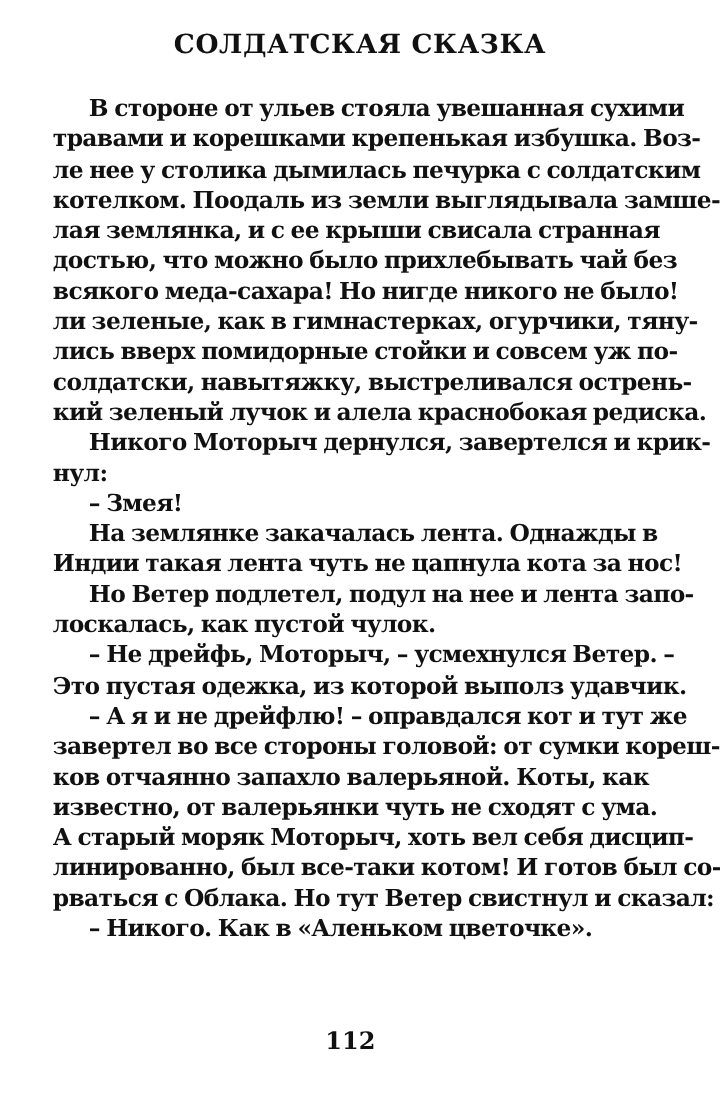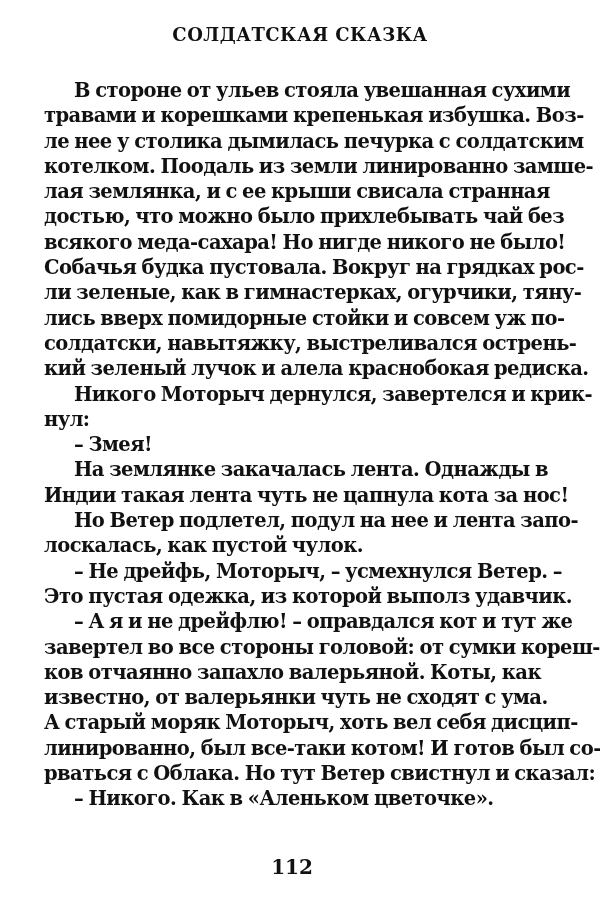--- a/index.html
+++ b/index.html
@@ -4,21 +4,21 @@
   <style>
     html, body { margin: 0; padding: 0; background: #ffffff; }
     body { width: 600px; height: 912px; position: relative; overflow: hidden; }
     .page {
       position: absolute; left: 0; top: 0; width: 600px; height: 912px;
       background: #ffffff; color: #111111;
       font-family: "DejaVu Serif", "Liberation Serif", serif;
     }
     .title {
       position: absolute; left: 0; width: 600px; top: 24px;
-      text-align: center; font-weight: bold; font-size: 18px; letter-spacing: 0.5px;
+      text-align: center; font-weight: bold; font-size: 22px; letter-spacing: 0.5px;
     }
     .text-block { position: absolute; left: 44px; width: 440px; top: 78px; }
     .line {
       height: 25.3px; line-height: 25.3px; font-size: 19.5px; font-weight: bold;
       white-space: nowrap; text-align: justify; text-align-last: justify;
       letter-spacing: -0.55px; word-spacing: -1px;
     }
     .line.indent { padding-left: 30px; }
     .line.last { text-align-last: left; }
     .page-number {
@@ -28,25 +28,24 @@
   </style>
 </head>
 <body>
 
 <div class="page">
   <div class="title">СОЛДАТСКАЯ СКАЗКА</div>
   <div class="text-block" id="text-block">
       <div class="line indent">В стороне от ульев стояла увешанная сухими</div>
       <div class="line">травами и корешками крепенькая избушка. Воз-</div>
       <div class="line">ле нее у столика дымилась печурка с солдатским</div>
-      <div class="line">котелком. Поодаль из земли линированно замше-</div>
+      <div class="line">котелком. Поодаль из земли выглядывала замше-</div>
       <div class="line">лая землянка, и с ее крыши свисала странная</div>
       <div class="line">достью, что можно было прихлебывать чай без</div>
       <div class="line">всякого меда-сахара! Но нигде никого не было!</div>
-      <div class="line">Собачья будка пустовала. Вокруг на грядках рос-</div>
       <div class="line">ли зеленые, как в гимнастерках, огурчики, тяну-</div>
       <div class="line">лись вверх помидорные стойки и совсем уж по-</div>
       <div class="line">солдатски, навытяжку, выстреливался острень-</div>
       <div class="line">кий зеленый лучок и алела краснобокая редиска.</div>
       <div class="line indent">Никого Моторыч дернулся, завертелся и крик-</div>
       <div class="line last">нул:</div>
       <div class="line indent last">– Змея!</div>
       <div class="line indent">На землянке закачалась лента. Однажды в</div>
       <div class="line">Индии такая лента чуть не цапнула кота за нос!</div>
       <div class="line indent">Но Ветер подлетел, подул на нее и лента запо-</div>

